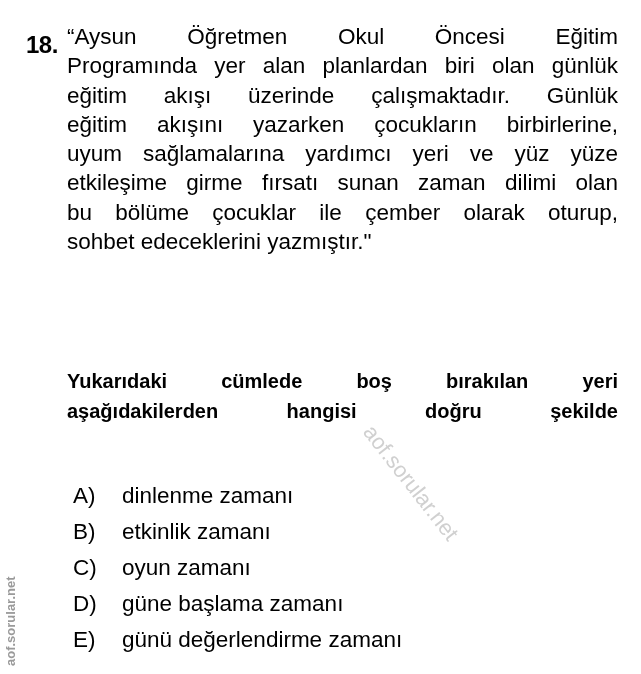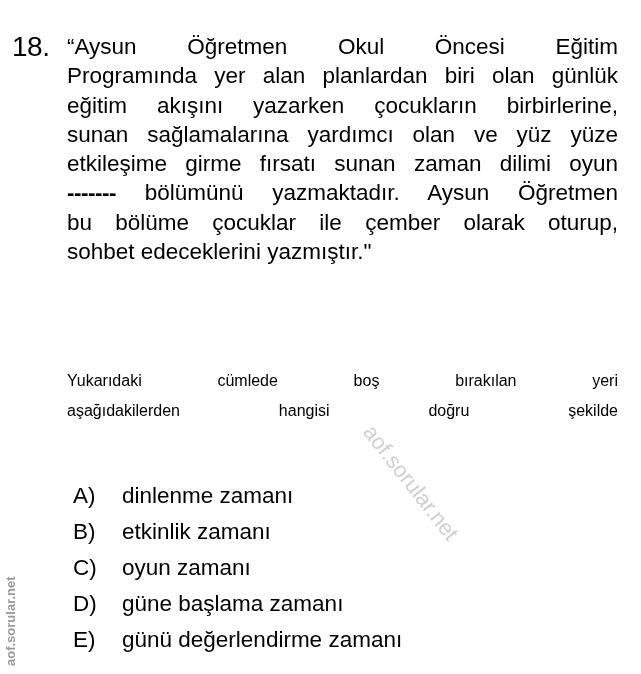--- a/index.html
+++ b/index.html
@@ -1,37 +1,37 @@
 <!DOCTYPE html>
 <html><head>
 <meta charset="utf-8">
 <style>
   html, body { margin: 0; padding: 0; background: #ffffff; }
   body {
     width: 641px; height: 674px; position: relative; overflow: hidden;
     font-family: "Liberation Sans", sans-serif; color: #000;
   }
   .qnum {
-    position: absolute; left: 12px; top: 31px;
-    font-size: 28px; font-weight: normal; letter-spacing: -0.5px;
+    position: absolute; left: 26px; top: 31px;
+    font-size: 24px; font-weight: bold; letter-spacing: -0.5px;
   }
   .stem {
-    position: absolute; left: 67px; top: 22px; width: 551px; margin-top: 10px;
+    position: absolute; left: 67px; top: 22px; width: 551px;
   }
   .line {
     font-size: 22.5px; line-height: 29.3px; height: 29.3px;
     white-space: nowrap; text-align: justify; text-align-last: justify;
   }
   .line.last { text-align-last: left; }
   .blank { font-weight: bold; letter-spacing: -0.5px; }
   .prompt {
     position: absolute; left: 67px; top: 366px; width: 551px;
   }
   .prompt .line {
-    font-weight: normal; font-size: 16px; line-height: 30px; height: 30px;
+    font-weight: bold; font-size: 20px; line-height: 30px; height: 30px;
   }
   .options { position: absolute; left: 73px; top: 478px; }
   .option { position: relative; height: 36px; font-size: 22.5px; line-height: 36px; }
   .option .letter { position: absolute; left: 0; }
   .option .text { position: absolute; left: 49px; white-space: nowrap; }
   .wm-side {
     position: absolute; left: 3px; top: 666px;
     transform: rotate(-90deg); transform-origin: 0 0;
     font-size: 13px; font-weight: bold; color: #9a9a9a; white-space: nowrap;
   }
@@ -42,24 +42,24 @@
   }
 </style>
 </head>
 <body>
 
 <div class="qnum">18.</div>
 
 <div class="stem">
   <div class="line">“Aysun Öğretmen Okul Öncesi Eğitim</div>
   <div class="line">Programında yer alan planlardan biri olan günlük</div>
+  <div class="line">eğitim akışı üzerinde çalışmaktadır. Günlük</div>
   <div class="line">eğitim akışını yazarken çocukların birbirlerine,</div>
-  <div class="line">sunan sağlamalarına yardımcı olan ve yüz yüze</div>
-  <div class="line">etkileşime girme fırsatı sunan zaman dilimi oyun</div>
-  <div class="line"><span class="blank">-------</span> <span>bölümünü yazmaktadır. Aysun Öğretmen</span></div>
+  <div class="line">uyum sağlamalarına yardımcı yeri ve yüz yüze</div>
+  <div class="line">etkileşime girme fırsatı sunan zaman dilimi olan</div>
   <div class="line">bu bölüme çocuklar ile çember olarak oturup,</div>
   <div class="line last">sohbet edeceklerini yazmıştır."</div>
 </div>
 
 <div class="prompt">
   <div class="line">Yukarıdaki cümlede boş bırakılan yeri</div>
   <div class="line">aşağıdakilerden hangisi doğru şekilde</div>
 </div>
 
 <div class="options">

